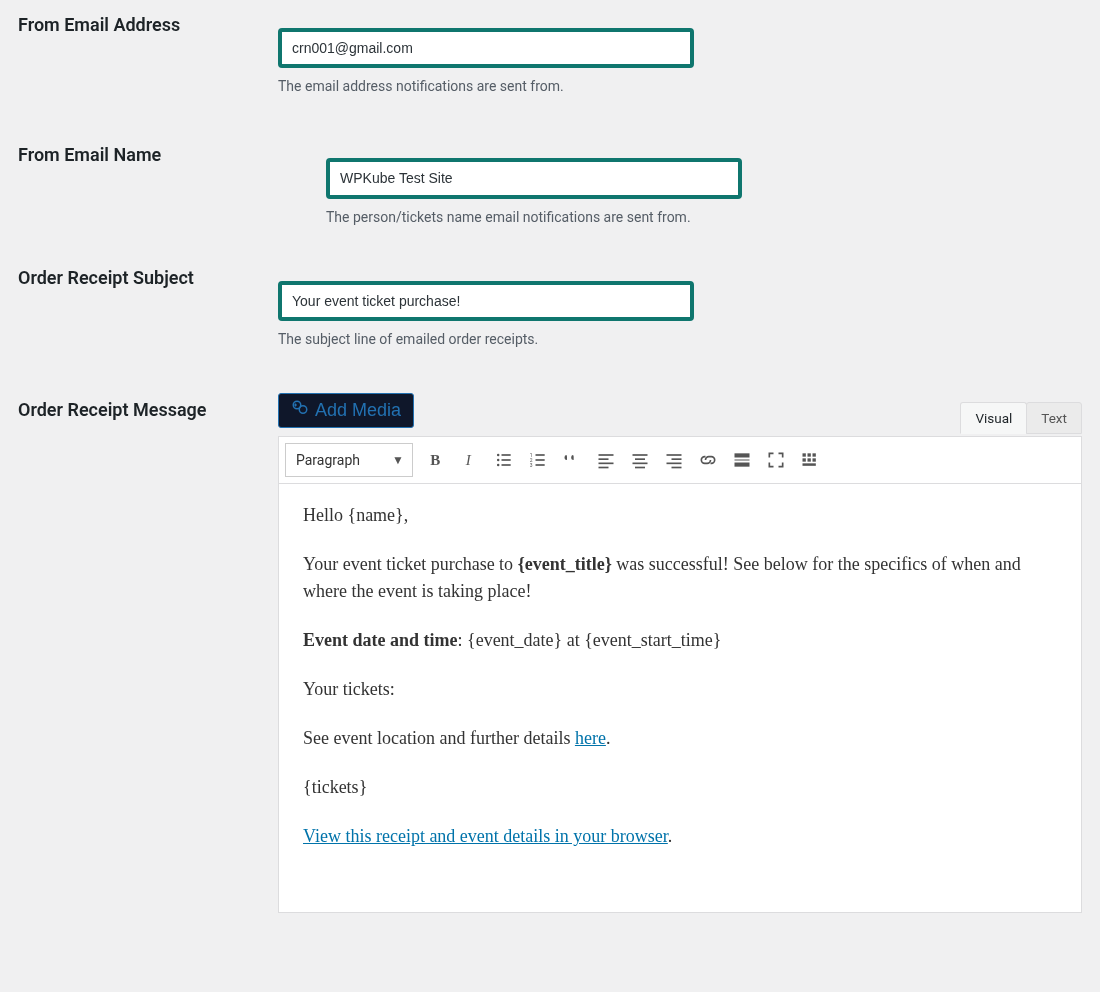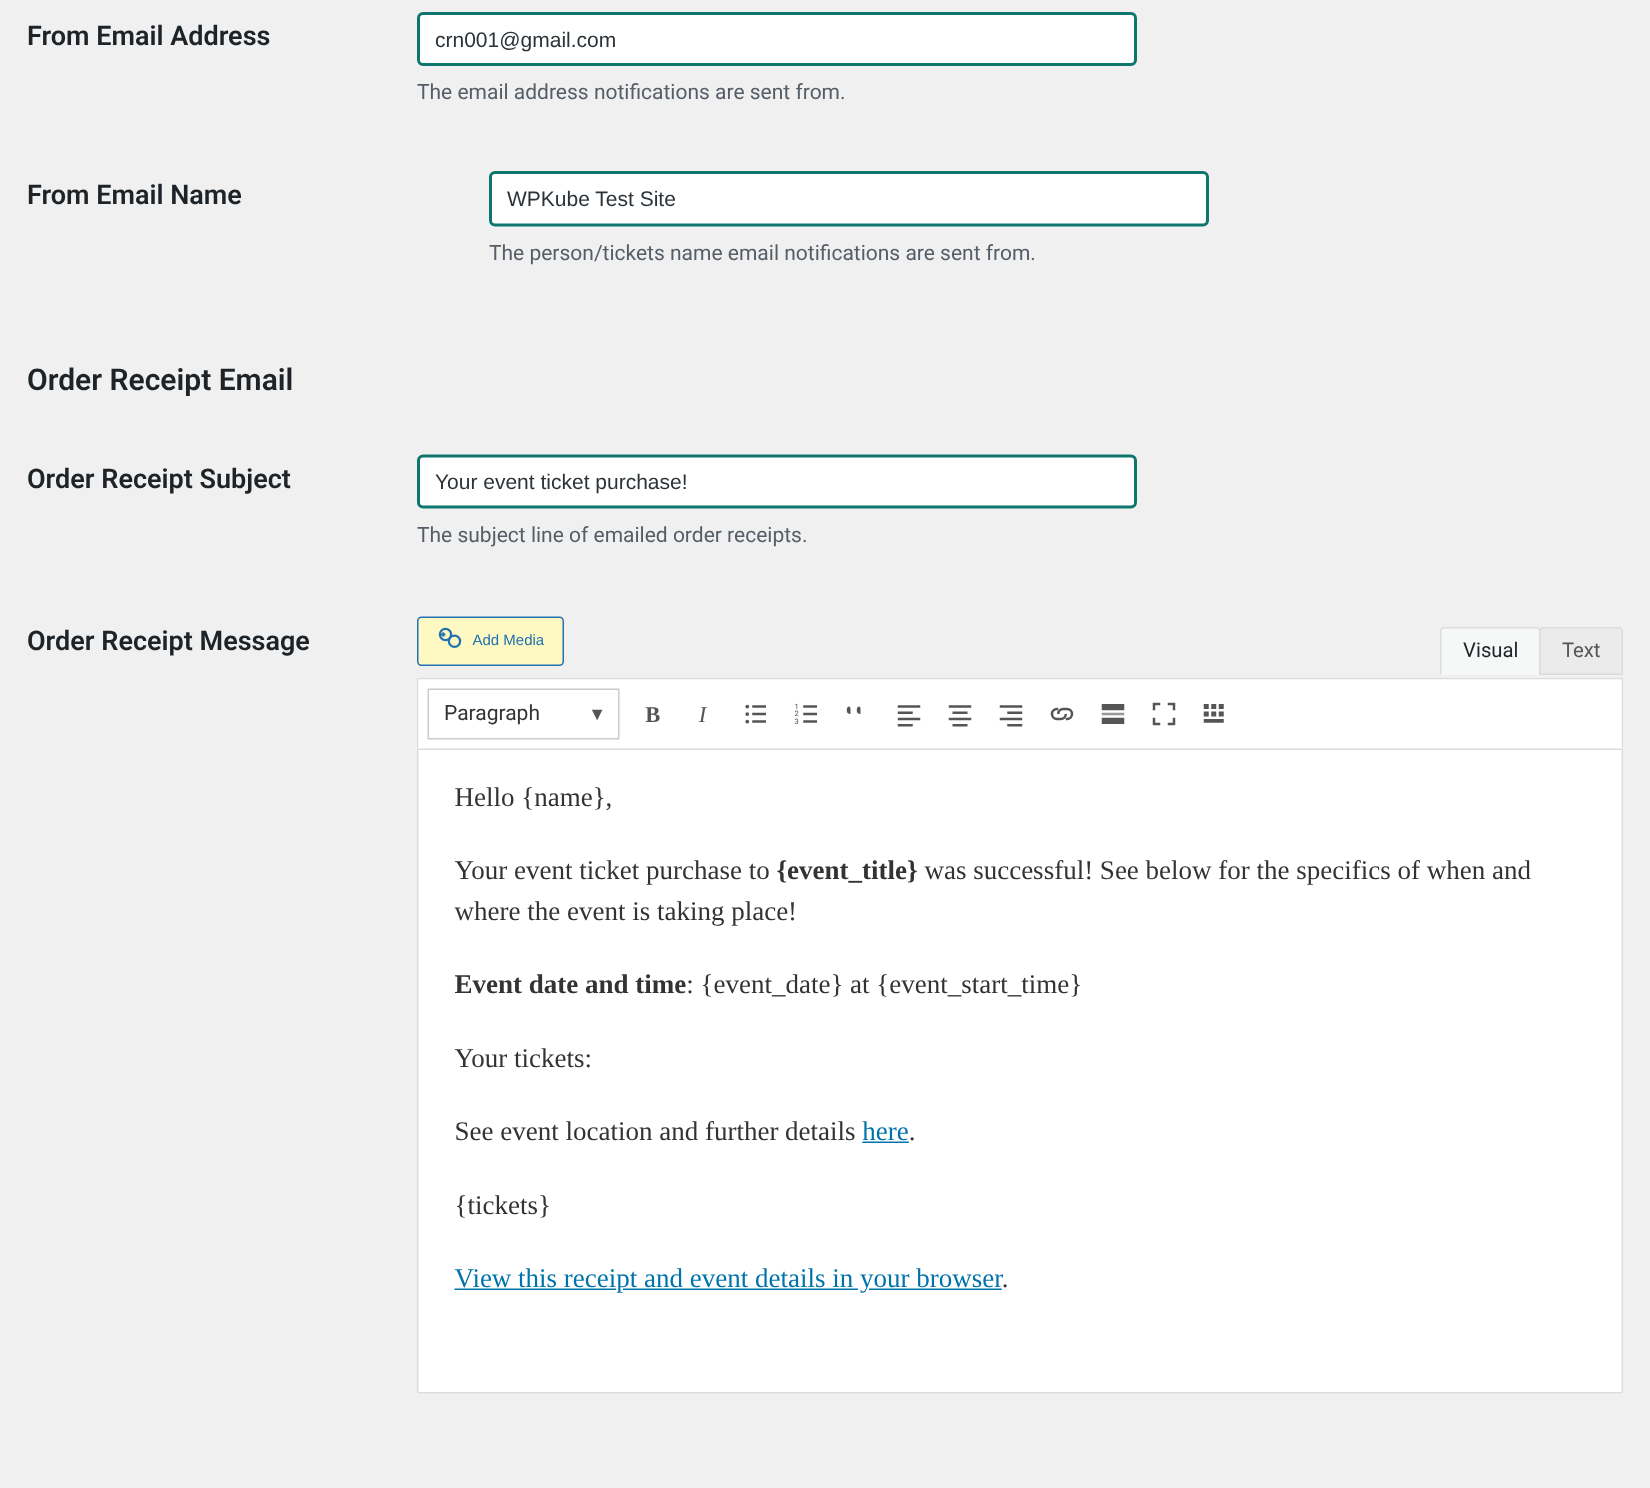--- a/index.html
+++ b/index.html
@@ -24,51 +24,52 @@
     font-weight: 600;
     color: #1d2327;
     font-size: 18px;
     padding-top: 6px;
   }
   .form-field {
     flex: 1;
     min-width: 0;
   }
   .form-field input[type="text"] {
-    width: 480px;
+    width: 416px;
     max-width: 100%;
     padding: 5px 10px;
     font-size: 14px;
-    border: 2px solid #0f766e;
+    border: 4px solid #0f766e;
     border-radius: 4px;
     background: #fff;
     color: #2c3338;
     line-height: 1.6;
+    margin-top: 20px;
   }
   .help {
     margin-top: 10px;
     color: #555d66;
     font-size: 14px;
   }
   h2.section-title {
     font-size: 20px;
     font-weight: 600;
     color: #1d2327;
     margin: 56px 0 30px 0;
   }
   .add-media-btn {
     display: inline-flex;
     align-items: center;
     gap: 6px;
-    background: #fef9c3;
+    background: #0f172a;
     border: 1px solid #2271b1;
     color: #2271b1;
     border-radius: 3px;
     padding: 5px 12px;
-    font-size: 10px;
+    font-size: 18px;
     cursor: pointer;
     margin-bottom: 8px;
   }
   .add-media-btn svg { width: 18px; height: 18px; }
   .editor-shell {
     border: 1px solid #dcdcde;
     background: #fff;
     position: relative;
   }
   .editor-tabs {
@@ -160,21 +161,20 @@
   </div>
 
   <div class="form-row" style="margin-top:28px;gap:48px;">
     <div class="form-label">From Email Name</div>
     <div class="form-field">
       <input type="text" value="WPKube Test Site" style="">
       <div class="help">The person/tickets name email notifications are sent from.</div>
     </div>
   </div>
 
-  <h2 class="section-title">Order Receipt Email</h2>
 
   <div class="form-row" style="margin-top:20px;">
     <div class="form-label">Order Receipt Subject</div>
     <div class="form-field">
       <input type="text" value="Your event ticket purchase!" style="">
       <div class="help">The subject line of emailed order receipts.</div>
     </div>
   </div>
 
   <div class="form-row" style="margin-top:30px;justify-content:flex-end;">

